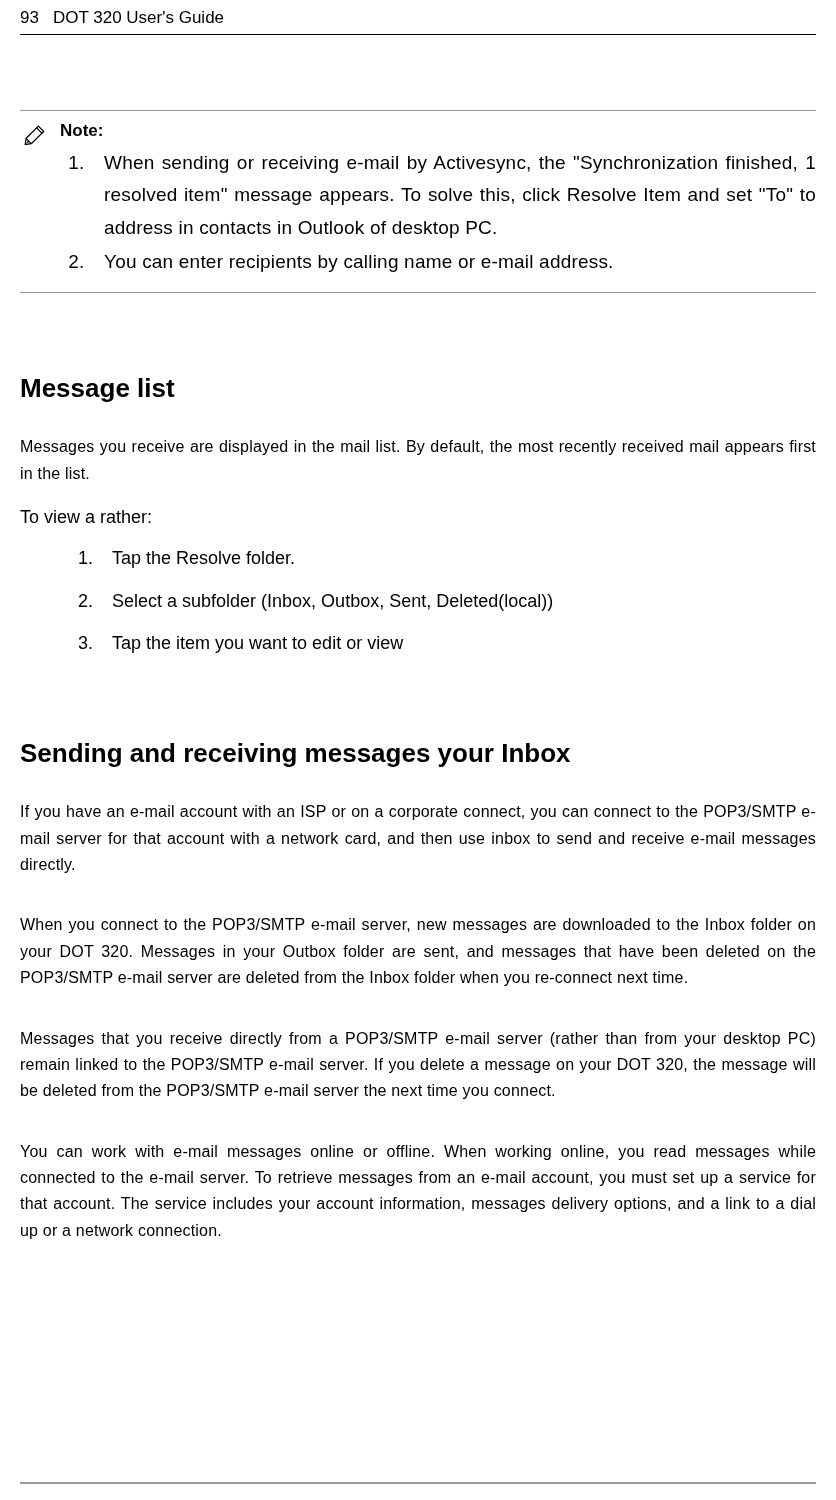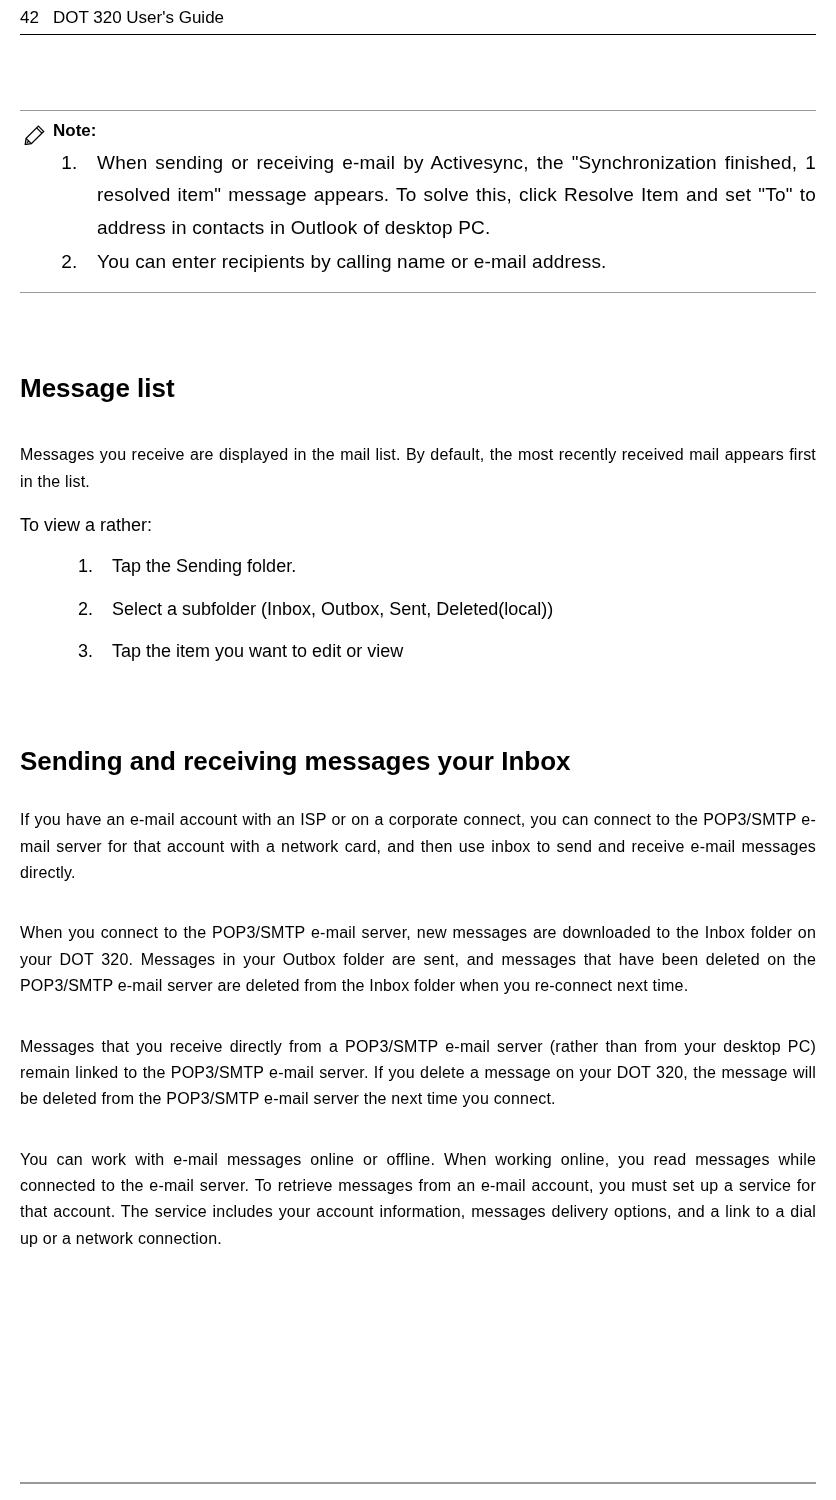--- a/index.html
+++ b/index.html
@@ -30,21 +30,21 @@
     }
     .header-title {
       font-weight: 400;
     }
     .note-box {
       border-top: 1px solid #999;
       border-bottom: 1px solid #999;
       padding: 10px 0 12px 0;
       margin-bottom: 80px;
       display: flex;
-      gap: 3px;
+      gap: 10px;
     }
     .note-icon {
       width: 30px;
       flex-shrink: 0;
       padding-top: 2px;
     }
     .note-icon svg {
       width: 28px;
       height: 22px;
     }
@@ -64,21 +64,21 @@
       font-size: 19px;
       line-height: 1.7;
       padding-left: 14px;
       margin-bottom: 2px;
       text-align: justify;
       letter-spacing: 0.2px;
     }
     .section-heading {
       font-size: 26px;
       font-weight: 700;
-      margin-bottom: 38px;
+      margin-bottom: 30px;
     }
     .body-text {
       font-size: 16px;
       line-height: 1.65;
       text-align: justify;
       margin-bottom: 16px;
       letter-spacing: 0.2px;
     }
     .body-text-tight {
       font-size: 18px;
@@ -108,21 +108,21 @@
     }
     .section-2 {
       margin-top: 80px;
       margin-bottom: 30px;
     }
   </style>
 </head>
 <body>
 
 <div class="header-row">
-  <span class="page-num">42</span>
+  <span class="page-num">93</span>
   <span class="header-title">DOT 320 User's Guide</span>
 </div>
 
 <div class="note-box">
   <div class="note-icon">
     <svg viewBox="0 0 32 24" fill="none" stroke="#000" stroke-width="1.5">
       <path d="M21 3 L27 9 L13 23 L6 24 L7 17 Z" fill="none"></path>
       <path d="M19 5 L25 11"></path>
       <path d="M7 17 L13 23"></path>
       <path d="M10 20 L8 22"></path>
@@ -136,21 +136,21 @@
     </ol>
   </div>
 </div>
 
 <h2 class="section-heading">Message list</h2>
 
 <p class="body-text">Messages you receive are displayed in the mail list. By default, the most recently received mail appears first in the list.</p>
 <p class="body-text-tight">To view a rather:</p>
 
 <ol class="step-list">
-  <li>Tap the Sending folder.</li>
+  <li>Tap the Resolve folder.</li>
   <li>Select a subfolder (Inbox, Outbox, Sent, Deleted(local))</li>
   <li>Tap the item you want to edit or view</li>
 </ol>
 
 <h2 class="section-heading section-2">Sending and receiving messages your Inbox</h2>
 
 <div class="para-block">
   <p class="body-text">If you have an e-mail account with an ISP or on a corporate connect, you can connect to the POP3/SMTP e-mail server for that account with a network card, and then use inbox to send and receive e-mail messages directly.</p>
 </div>
 <div class="para-block">

